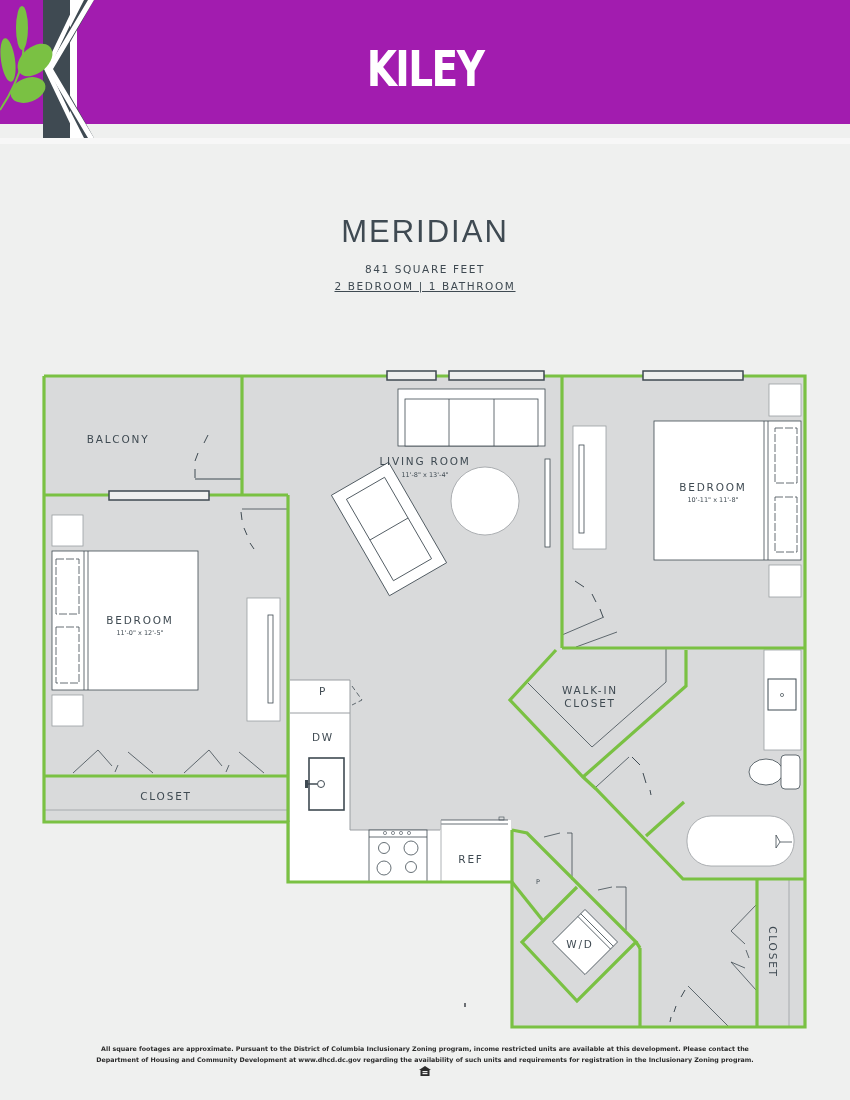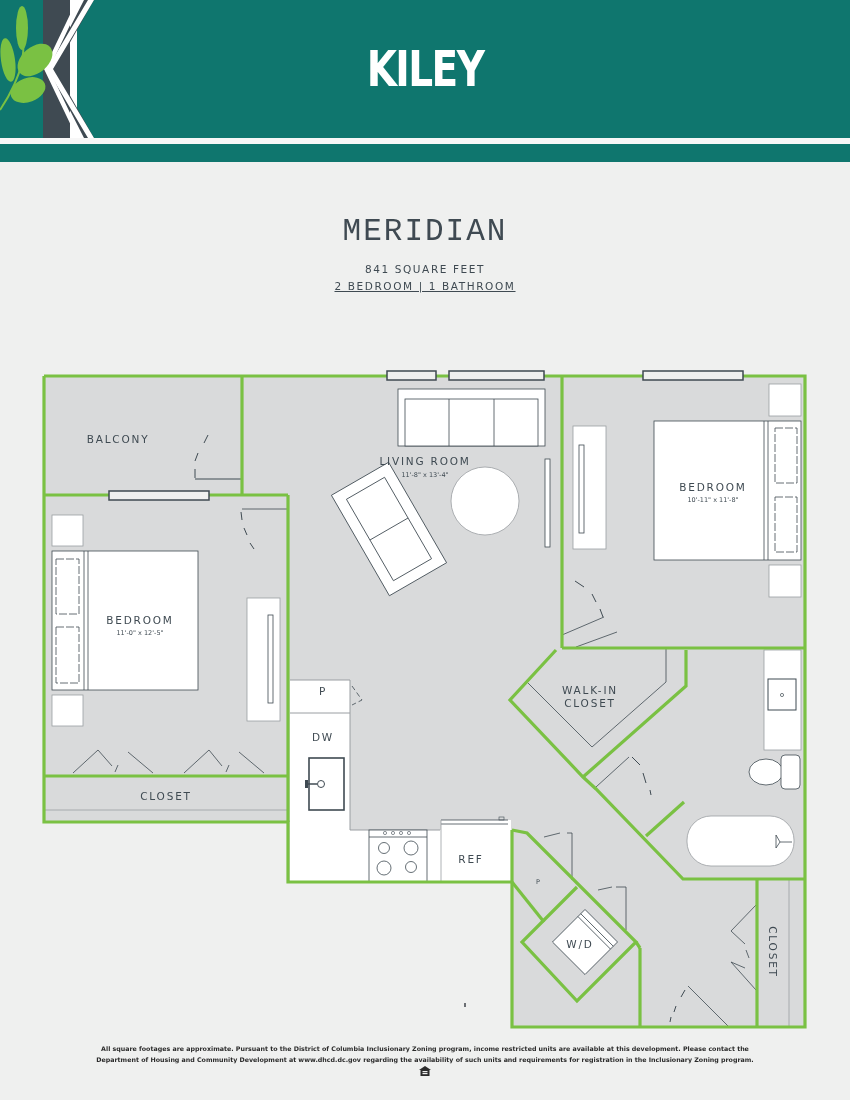--- a/index.html
+++ b/index.html
@@ -1,27 +1,27 @@
 <!DOCTYPE html>
 <html><head>
 <meta charset="utf-8">
 <style>
   * { box-sizing: border-box; margin: 0; padding: 0; }
   html, body { width: 850px; height: 1100px; background: #eff0ef; overflow: hidden; }
   body { position: relative; font-family: "Liberation Sans", sans-serif; color: #3f4a52; }
 
-  .header { position: absolute; left: 0; top: 0; width: 850px; height: 162px; background: #0f766e; }
+  .header { position: absolute; left: 0; top: 0; width: 850px; height: 124px; background: #a21caf; }
   .header-strip { position: absolute; left: 0; top: 138px; width: 850px; height: 6px; background: #f7f7f7; }
   .logo-svg { position: absolute; left: 0; top: 0; width: 170px; height: 138px; }
   .brand { position: absolute; left: 0; width: 850px; top: 40px; text-align: center;
            font-family: "DejaVu Sans", sans-serif; font-weight: 700; font-size: 50px;
            color: #ffffff; letter-spacing: -2px; transform: scaleX(0.78); transform-origin: 425px 0; }
 
   .title { position: absolute; left: 0; width: 850px; top: 214px; text-align: center;
-           font-size: 31px; letter-spacing: 2px; color: #3f4a52; font-family: Liberation Mono, monospace; font-weight: 400; }
+           font-size: 31px; letter-spacing: 2px; color: #3f4a52; font-family: Liberation Sans, sans-serif; font-weight: 400; }
   .subline { position: absolute; left: 0; width: 850px; text-align: center;
              font-size: 10.5px; letter-spacing: 1.6px; color: #3f4a52; font-family: "DejaVu Sans", sans-serif; }
   .sub1 { top: 263px; }
   .sub2 { top: 280px; text-decoration: underline; }
 
   .plan { position: absolute; left: 0; top: 0; width: 850px; height: 1100px; }
   .room-label { font-family: "DejaVu Sans", sans-serif; font-size: 10.5px; letter-spacing: 1.8px; fill: #3f4a52; }
   .dim-label { font-family: "DejaVu Sans", sans-serif; font-size: 6.5px; fill: #3f4a52; }
 
   .footer { position: absolute; left: 90px; width: 670px; top: 1043px; text-align: center;

